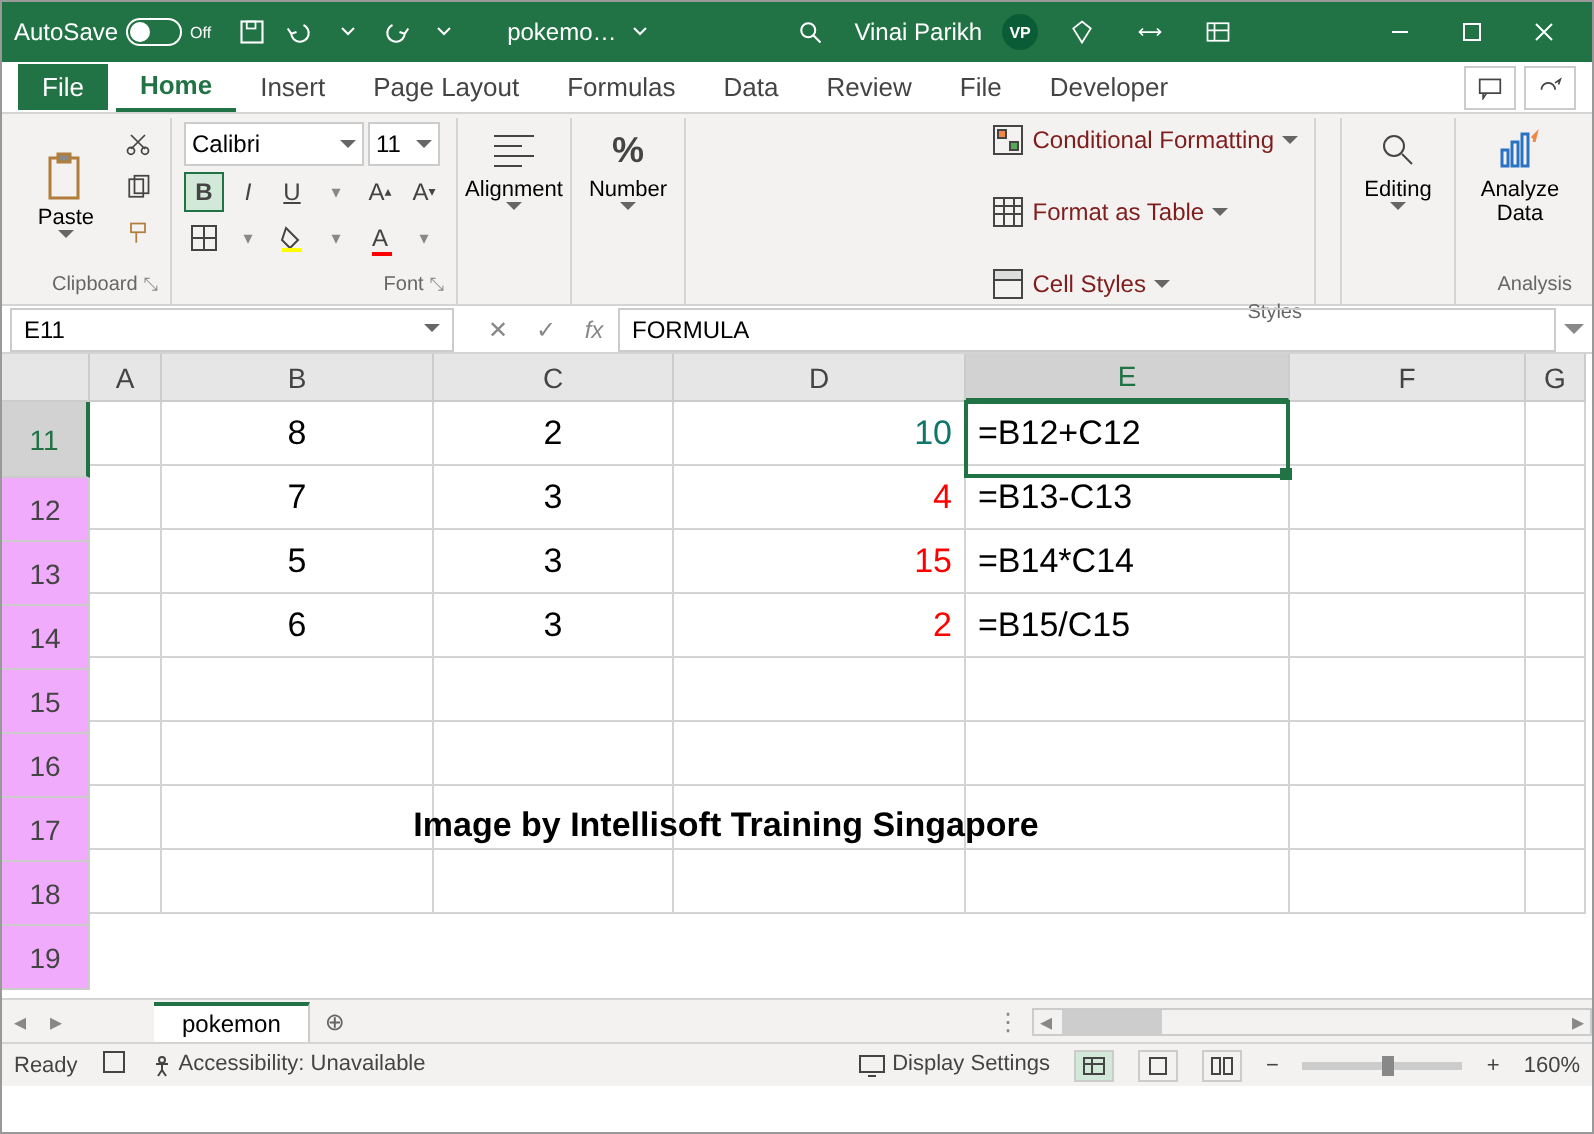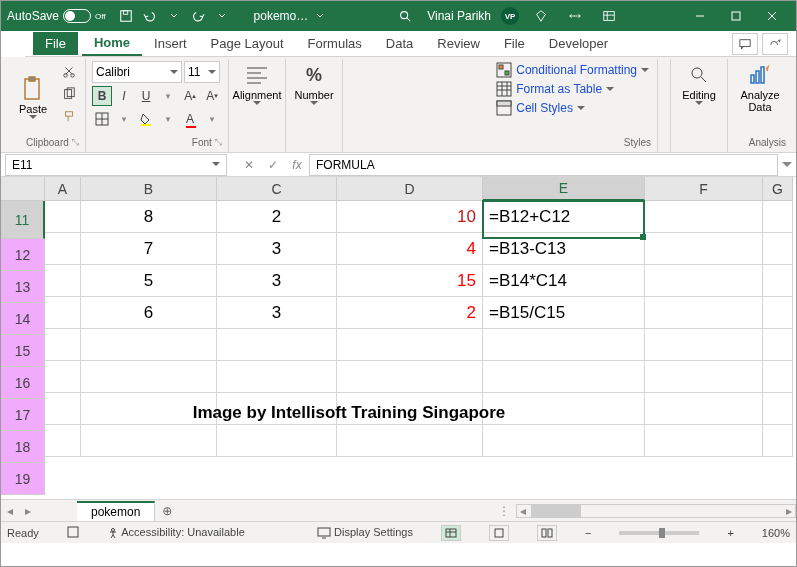--- a/index.html
+++ b/index.html
@@ -11,21 +11,21 @@
 .toggle { display: inline-block; width: 28px; height: 14px; border: 1px solid #fff; border-radius: 7px; position: relative; }
 .toggle::after { content: ""; position: absolute; left: 1px; top: 1px; width: 10px; height: 10px; background: #fff; border-radius: 50%; }
 .tb-ic { width: 18px; height: 18px; display: inline-flex; align-items: center; justify-content: center; margin: 0 3px; cursor: pointer; }
 .tb-ic svg { stroke: #fff; fill: none; }
 .titlebar .center { flex: 1; display: flex; align-items: center; justify-content: center; gap: 10px; }
 .avatar { width: 18px; height: 18px; background: #0a5c36; border-radius: 50%; display: inline-flex; align-items: center; justify-content: center; font-size: 8px; font-weight: bold; }
 .winbtn { width: 36px; height: 30px; display: inline-flex; align-items: center; justify-content: center; cursor: pointer; }
 .winbtn svg { stroke: #fff; fill: none; }
 
 
-.tabsrow { height: 26px; background: #fff; display: flex; align-items: center; padding: 0 8px; font-size: 13px; border-bottom: 1px solid #d4d4d4; margin-left: 24px; }
+.tabsrow { height: 26px; background: #fff; display: flex; align-items: center; padding: 0 8px; font-size: 13px; border-bottom: 1px solid #d4d4d4; }
 .filetab { background: #217346; color: #fff; padding: 4px 12px; margin-right: 4px; cursor: pointer; font-size: 13px; }
 .rtab { padding: 4px 12px; color: #444; cursor: pointer; }
 .rtab.active { color: #217346; border-bottom: 2px solid #217346; font-weight: 600; }
 .tabsrow .spacer { flex: 1; }
 .endbtn { width: 26px; height: 22px; border: 1px solid #ccc; margin-left: 4px; display: inline-flex; align-items: center; justify-content: center; cursor: pointer; }
 
 
 .ribbon { height: 96px; background: #f3f2f1; border-bottom: 1px solid #d4d4d4; display: flex; padding: 2px 4px 0; font-size: 11px; }
 .rgroup { border-right: 1px solid #d4d4d4; padding: 2px 6px; display: flex; flex-direction: column; justify-content: space-between; align-items: flex-end; }
 .rgroup-label { text-align: center; color: #666; font-size: 10px; padding-bottom: 2px; display: flex; align-items: center; justify-content: center; gap: 3px; }
@@ -33,21 +33,21 @@
 .big-btn { display: flex; flex-direction: column; align-items: center; justify-content: center; width: 44px; cursor: pointer; font-size: 11px; }
 .big-btn .ic { width: 28px; height: 28px; display: flex; align-items: center; justify-content: center; }
 .font-ctrl { display: flex; flex-direction: column; gap: 3px; }
 .font-row1 { display: flex; gap: 2px; height: 22px; }
 .font-select { width: 90px; border: 1px solid #ccc; font-size: 12px; padding: 1px 3px; background: #fff; display: flex; align-items: center; justify-content: space-between; }
 .size-select { width: 36px; border: 1px solid #ccc; font-size: 12px; padding: 1px 3px; background: #fff; display: flex; align-items: center; justify-content: space-between; }
 .font-row2, .font-row3 { display: flex; gap: 2px; }
 .sq { width: 20px; height: 20px; display: inline-flex; align-items: center; justify-content: center; cursor: pointer; font-size: 12px; color: #444; border: 1px solid transparent; }
 .sq.active { background: #d2e8d8; border: 1px solid #217346; }
 .expand { font-size: 9px; color: #888; cursor: pointer; }
-.styles-list { display: flex; flex-direction: column; gap: 1px; font-size: 12px; color: #1d4ed8; }
+.styles-list { display: flex; flex-direction: column; gap: 18px; font-size: 12px; color: #7f1d1d; }
 .styles-item { display: flex; align-items: center; gap: 4px; cursor: pointer; padding: 1px 2px; }
 
 
 .fbar { height: 24px; display: flex; align-items: center; border-bottom: 1px solid #d4d4d4; background: #fff; }
 .namebox { width: 222px; height: 22px; border: 1px solid #ccc; margin: 1px 0 1px 4px; font-size: 12px; padding: 0 6px; display: flex; align-items: center; justify-content: space-between; }
 .fbar .fx-sep { width: 10px; }
 .fx-btn { width: 24px; height: 22px; display: inline-flex; align-items: center; justify-content: center; color: #888; cursor: pointer; font-size: 12px; }
 .fbar-input { flex: 1; border: 1px solid #ccc; height: 22px; font-size: 12px; padding: 0 6px; display: flex; align-items: center; }
 .fbar-expand { width: 18px; display: flex; align-items: center; justify-content: center; color: #888; cursor: pointer; }
 
@@ -72,21 +72,21 @@
 
 
 .sheettabs { height: 22px; background: #f3f2f1; display: flex; align-items: center; font-size: 12px; border-top: 1px solid #d4d4d4; }
 .st-nav { width: 18px; display: inline-flex; align-items: center; justify-content: center; color: #888; cursor: pointer; }
 .st-tab { padding: 2px 14px; background: #fff; border-top: 2px solid #217346; border-right: 1px solid #ccc; cursor: pointer; }
 .st-add { width: 24px; display: inline-flex; align-items: center; justify-content: center; color: #666; cursor: pointer; }
 .hscroll { height: 14px; background: #f3f2f1; margin-left: auto; width: 280px; display: flex; align-items: center; border: 1px solid #ccc; }
 .hscroll .thumb { width: 50px; height: 12px; background: #cdcdcd; margin-left: 2px; }
 
 
-.statusbar { height: 22px; background: #f3f2f1; border-top: 1px solid #d4d4d4; display: flex; align-items: center; font-size: 11px; color: #444; padding: 0 6px; gap: 28px; }
+.statusbar { height: 22px; background: #f3f2f1; border-top: 1px solid #d4d4d4; display: flex; align-items: center; font-size: 11px; color: #444; padding: 0 6px; gap: 12px; }
 .statusbar .spacer { flex: 1; }
 .zoom-slider { width: 80px; height: 4px; background: #ccc; position: relative; }
 .zoom-slider::after { content: ""; position: absolute; left: 50%; top: -3px; width: 6px; height: 10px; background: #888; }
 .vbtn { width: 20px; height: 16px; border: 1px solid #ccc; display: inline-flex; align-items: center; justify-content: center; cursor: pointer; }
 .vbtn.active { background: #d2e8d8; }
 </style>
 </head>
 <body>
 
 <div class="titlebar">
@@ -435,21 +435,21 @@
       <div class="rowh" style="height:32px">18</div>
       <div class="rowh" style="height:32px">19</div>
     </div>
     <div class="cells">
 
 
       <div class="cellrow">
         <div class="cell" style="width:36px;height:32px"></div>
         <div class="cell center" style="width:136px;height:32px">8</div>
         <div class="cell center" style="width:120px;height:32px">2</div>
-        <div class="cell right" style="width:146px;height:32px;color:#b91c1c">10</div>
+        <div class="cell right" style="width:146px;height:32px;color:#0f766e">10</div>
         <div class="cell" style="width:162px;height:32px">=B12+C12</div>
         <div class="cell" style="width:118px;height:32px"></div>
         <div class="cell" style="width:30px;height:32px"></div>
       </div>
       <div class="cellrow">
         <div class="cell" style="width:36px;height:32px"></div>
         <div class="cell center" style="width:136px;height:32px">7</div>
         <div class="cell center" style="width:120px;height:32px">3</div>
         <div class="cell right" style="width:146px;height:32px;color:#ff0000">4</div>
         <div class="cell" style="width:162px;height:32px">=B13-C13</div>
@@ -505,21 +505,21 @@
       <div class="cellrow">
           <div class="cell" style="width:36px;height:32px"></div>
           <div class="cell" style="width:136px;height:32px"></div>
           <div class="cell" style="width:120px;height:32px"></div>
           <div class="cell" style="width:146px;height:32px"></div>
           <div class="cell" style="width:162px;height:32px"></div>
           <div class="cell" style="width:118px;height:32px"></div>
           <div class="cell" style="width:30px;height:32px"></div>
         </div>
 
-      <div class="merged-text" style="top:202px;left:94px;width:420px">Image by Intellisoft Training Singapore</div>
+      <div class="merged-text" style="top:202px;left:108px;width:420px">Image by Intellisoft Training Singapore</div>
 
       <div class="selcell" style="left:437px;top:-1px;width:163px;height:39px"></div>
     </div>
   </div>
 </div>
 
 <div class="sheettabs">
   <span class="st-nav">◂</span>
   <span class="st-nav">▸</span>
   <span style="width:40px"></span>

